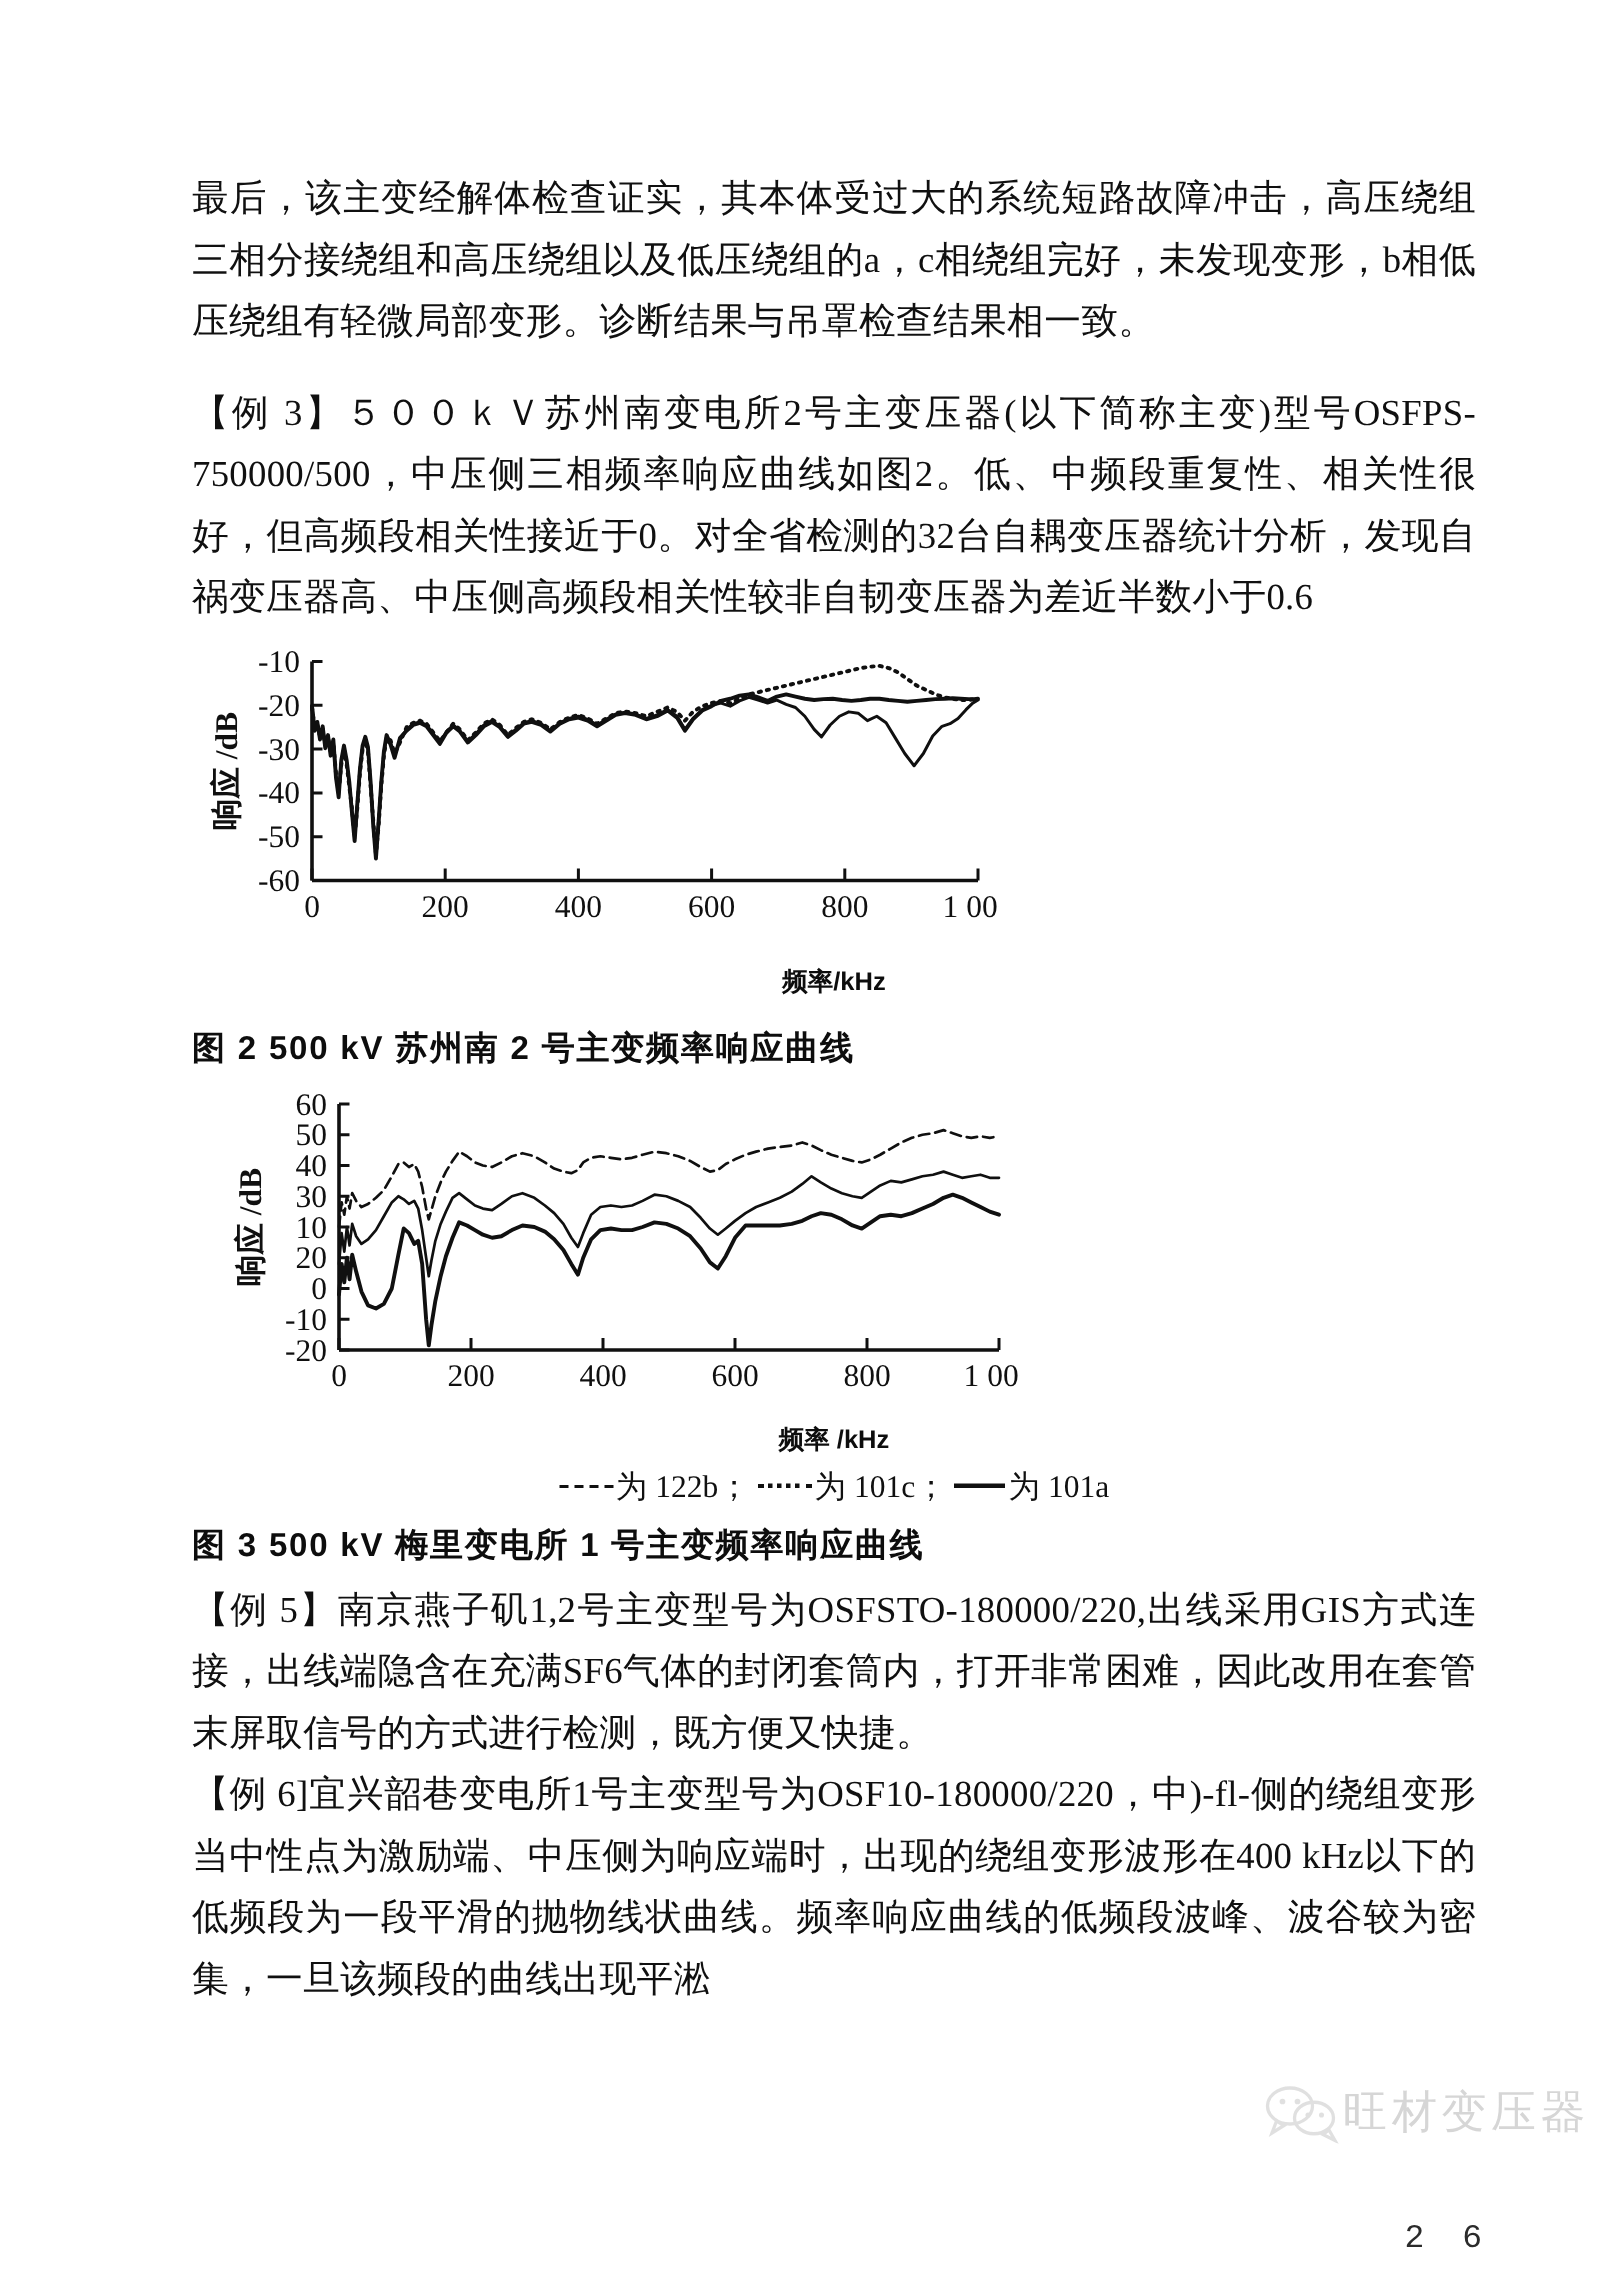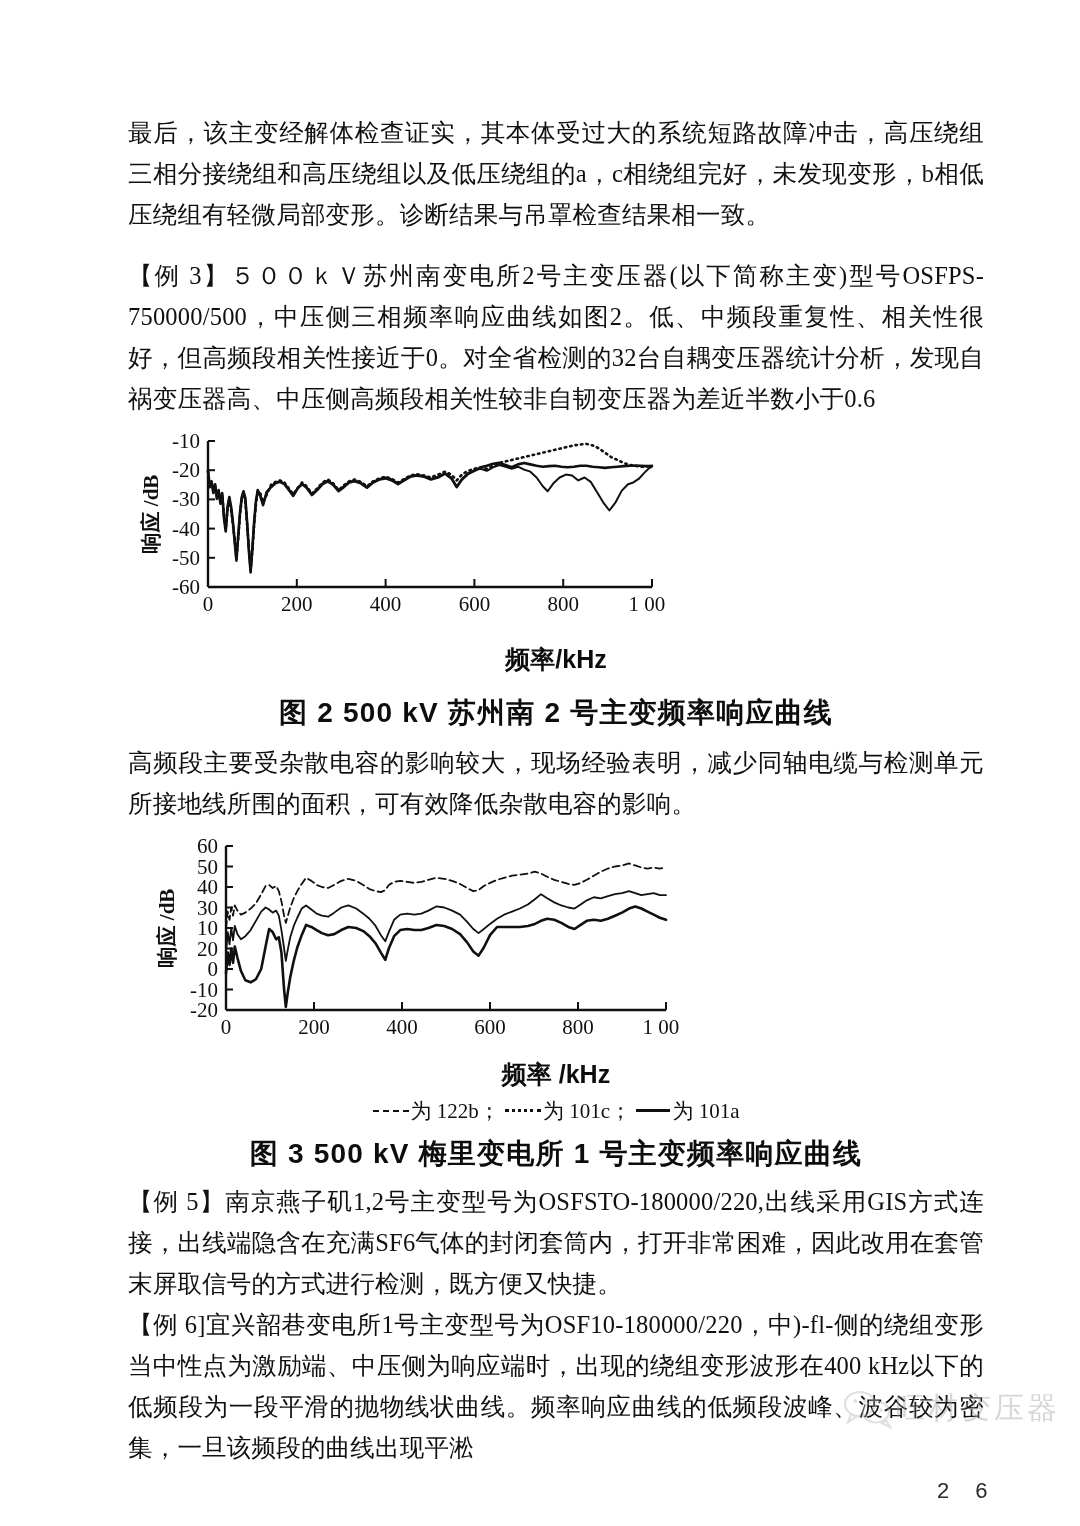--- a/index.html
+++ b/index.html
@@ -46,37 +46,37 @@
   .figure-block {
     margin: 10px 0 6px 0;
     width: 100%;
   }
   .figure-inner {
     position: relative;
   }
   .fig-caption {
     font-family: "Liberation Sans", "DejaVu Sans", sans-serif;
     font-weight: bold;
-    font-size: 28px;
+    font-size: 22px;
     letter-spacing: 1.2px;
     color: #0d0d0d;
-    text-align: center;
+    text-align: left;
     white-space: nowrap;
   }
   .legend-line {
     font-family: "Liberation Serif", "DejaVu Serif", serif;
     font-size: 21px;
     color: #101010;
     text-align: center;
     white-space: nowrap;
   }
   .axis-caption {
     font-family: "Liberation Sans", "DejaVu Sans", sans-serif;
     font-weight: bold;
-    font-size: 25px;
+    font-size: 17px;
     color: #0d0d0d;
     text-align: center;
   }
   .page-number {
     position: absolute;
     right: 86px;
     top: 1480px;
     font-size: 22px;
     letter-spacing: 6px;
     color: #2b2b2b;
@@ -164,21 +164,20 @@
             <text x="0" y="0" class="ylab" text-anchor="middle" transform="translate(22,85) rotate(-90)">响应 /dB</text>
             <path d="M72.00 41.20 L73.78 57.26 L75.55 52.88 L77.33 63.10 L79.10 55.80 L80.88 68.94 L82.66 61.64 L84.43 73.32 L86.21 64.56 L87.98 87.92 L89.76 101.06 L91.54 79.16 L93.31 68.94 L95.09 79.16 L96.86 93.76 L98.64 111.28 L100.42 130.26 L102.19 108.36 L103.97 85.00 L105.74 68.94 L107.52 63.10 L109.30 70.40 L111.07 93.76 L112.85 120.04 L114.62 141.94 L116.40 120.04 L118.18 93.76 L119.95 73.32 L121.73 61.64 L124.39 66.02 L127.06 74.78 L130.61 64.56 L135.05 57.26 L139.49 53.46 L143.93 52.30 L148.37 54.34 L152.81 60.18 L157.25 66.02 L161.69 58.72 L166.13 54.34 L170.57 58.14 L175.90 65.14 L181.22 60.18 L186.55 54.34 L191.88 51.42 L197.21 55.22 L202.54 61.64 L207.86 57.26 L213.19 52.88 L218.52 51.42 L224.74 53.46 L230.95 58.14 L237.17 52.88 L243.38 49.96 L249.60 48.50 L255.82 50.54 L262.03 54.34 L268.25 50.54 L274.46 47.04 L280.68 45.87 L287.78 47.04 L294.89 49.96 L301.99 47.62 L309.10 44.12 L315.31 48.50 L320.64 57.26 L325.97 49.96 L332.18 44.12 L338.40 41.20 L344.62 39.74 L350.83 41.78 L357.05 38.28 L363.26 35.94 L369.48 37.70 L375.70 39.74 L381.91 37.70 L388.13 40.62 L394.34 42.66 L400.56 48.50 L406.78 57.26 L411.66 62.22 L417.43 54.34 L423.65 48.50 L429.86 45.58 L436.08 46.46 L442.30 51.42 L448.51 48.50 L454.73 52.88 L460.94 63.10 L467.16 73.32 L473.38 81.50 L479.59 73.32 L485.81 61.64 L492.02 55.22 L497.35 53.46 L502.68 49.96 L508.01 44.12 L512.45 39.74 L516.00 37.70 " fill="none" stroke="#101010" stroke-linejoin="round" stroke-linecap="round" stroke-width="2"></path>
             <path d="M72.00 42.66 L73.78 55.80 L75.55 54.34 L77.33 61.64 L79.10 57.26 L80.88 67.48 L82.66 63.10 L84.43 71.86 L86.21 66.02 L87.98 86.46 L89.76 99.60 L91.54 80.62 L93.31 70.40 L95.09 80.62 L96.86 95.22 L98.64 109.82 L100.42 128.80 L102.19 109.82 L103.97 86.46 L105.74 70.40 L107.52 64.56 L109.30 71.86 L111.07 95.22 L112.85 118.58 L114.62 140.48 L116.40 121.50 L118.18 95.22 L119.95 74.78 L121.73 63.10 L124.39 64.56 L127.06 73.32 L130.61 66.02 L135.05 55.80 L139.49 52.88 L143.93 51.42 L148.37 53.46 L152.81 59.30 L157.25 65.14 L161.69 59.30 L166.13 53.46 L170.57 57.26 L175.90 64.56 L181.22 59.30 L186.55 53.46 L191.88 50.54 L197.21 54.34 L202.54 61.06 L207.86 56.38 L213.19 52.30 L218.52 50.54 L224.74 52.88 L230.95 57.26 L237.17 52.30 L243.38 49.38 L249.60 47.62 L255.82 49.96 L262.03 53.46 L268.25 49.96 L274.46 46.46 L280.68 45.29 L287.78 46.46 L294.89 48.50 L301.99 45.58 L309.10 42.66 L315.31 45.58 L320.64 51.42 L325.97 45.58 L332.18 41.78 L338.40 39.74 L344.62 38.28 L350.83 39.74 L357.05 36.82 L363.26 33.90 L369.48 32.44 L375.70 30.98 L381.91 29.52 L388.13 28.06 L394.34 26.60 L400.56 25.14 L406.78 23.68 L412.99 22.22 L419.21 20.76 L425.42 19.30 L431.64 17.84 L437.86 16.38 L444.07 15.50 L450.29 14.92 L456.50 16.38 L462.72 19.30 L468.94 23.68 L475.15 28.06 L481.37 30.98 L487.58 33.90 L493.80 35.94 L499.13 36.82 L504.46 37.70 L509.78 37.70 L513.34 37.11 L516.00 36.82 " fill="none" stroke="#101010" stroke-linejoin="round" stroke-linecap="round" stroke-width="2.6" stroke-dasharray="1.5,4"></path>
             <path d="M72.00 41.78 L73.78 58.14 L75.55 52.30 L77.33 63.98 L79.10 55.22 L80.88 69.82 L82.66 61.06 L84.43 74.78 L86.21 63.98 L87.98 89.38 L89.76 102.52 L91.54 77.70 L93.31 68.06 L95.09 77.70 L96.86 92.30 L98.64 112.74 L100.42 131.72 L102.19 106.90 L103.97 83.54 L105.74 68.06 L107.52 62.22 L109.30 68.94 L111.07 92.30 L112.85 121.50 L114.62 143.40 L116.40 118.58 L118.18 92.30 L119.95 71.86 L121.73 61.06 L124.39 67.48 L127.06 76.24 L130.61 63.10 L135.05 58.14 L139.49 54.34 L143.93 52.88 L148.37 55.22 L152.81 61.06 L157.25 66.90 L161.69 59.30 L166.13 55.22 L170.57 58.72 L175.90 66.02 L181.22 61.06 L186.55 55.22 L191.88 52.30 L197.21 55.80 L202.54 62.22 L207.86 58.14 L213.19 53.46 L218.52 52.30 L224.74 54.34 L230.95 58.72 L237.17 53.46 L243.38 50.54 L249.60 49.38 L255.82 51.42 L262.03 55.22 L268.25 51.42 L274.46 47.62 L280.68 46.46 L287.78 47.62 L294.89 50.54 L301.99 48.50 L309.10 44.70 L315.31 49.38 L320.64 58.14 L325.97 50.54 L332.18 44.70 L338.40 41.78 L344.62 38.28 L350.83 36.82 L357.05 34.78 L363.26 33.90 L369.48 35.94 L375.70 38.28 L381.91 35.36 L388.13 33.90 L394.34 35.36 L400.56 36.82 L406.78 37.70 L412.99 37.11 L419.21 36.82 L425.42 37.70 L431.64 38.28 L437.86 37.70 L444.07 36.82 L450.29 36.82 L456.50 37.70 L462.72 38.28 L468.94 38.86 L475.15 38.28 L481.37 37.70 L487.58 37.11 L493.80 36.82 L499.13 36.53 L504.46 36.82 L509.78 37.11 L513.34 37.11 L516.00 36.82 " fill="none" stroke="#101010" stroke-linejoin="round" stroke-linecap="round" stroke-width="2.6"></path>
           </svg>
       </div>
       <div class="axis-caption" style="margin-top:14px;">频率/kHz</div>
       <div class="fig-caption" style="margin-top:18px;">图 2  500 kV 苏州南 2 号主变频率响应曲线</div>
     </div>
 
-    <p class="body-text tight" style="margin-top:10px;">高频段主要受杂散电容的影响较大，现场经验表明，减少同轴电缆与检测单元所接地线所围的面积，可有效降低杂散电容的影响。</p>
 
 
     <div class="figure-block">
       <div class="figure-inner fig3-wrap">
         <svg class="chart-svg" id="svg-fig3" width="530" height="220" viewBox="0 0 530 220">
             <line x1="76" y1="12" x2="76" y2="176" stroke="#101010" stroke-width="2.4"></line>
             <line x1="76" y1="176" x2="516" y2="176" stroke="#101010" stroke-width="2.4"></line>
             <line x1="76" y1="176" x2="83" y2="176" stroke="#101010" stroke-width="2"></line>
             <text x="68" y="183" text-anchor="end" class="tick-label">-20</text>
             <line x1="76" y1="155.5" x2="83" y2="155.5" stroke="#101010" stroke-width="2"></line>

